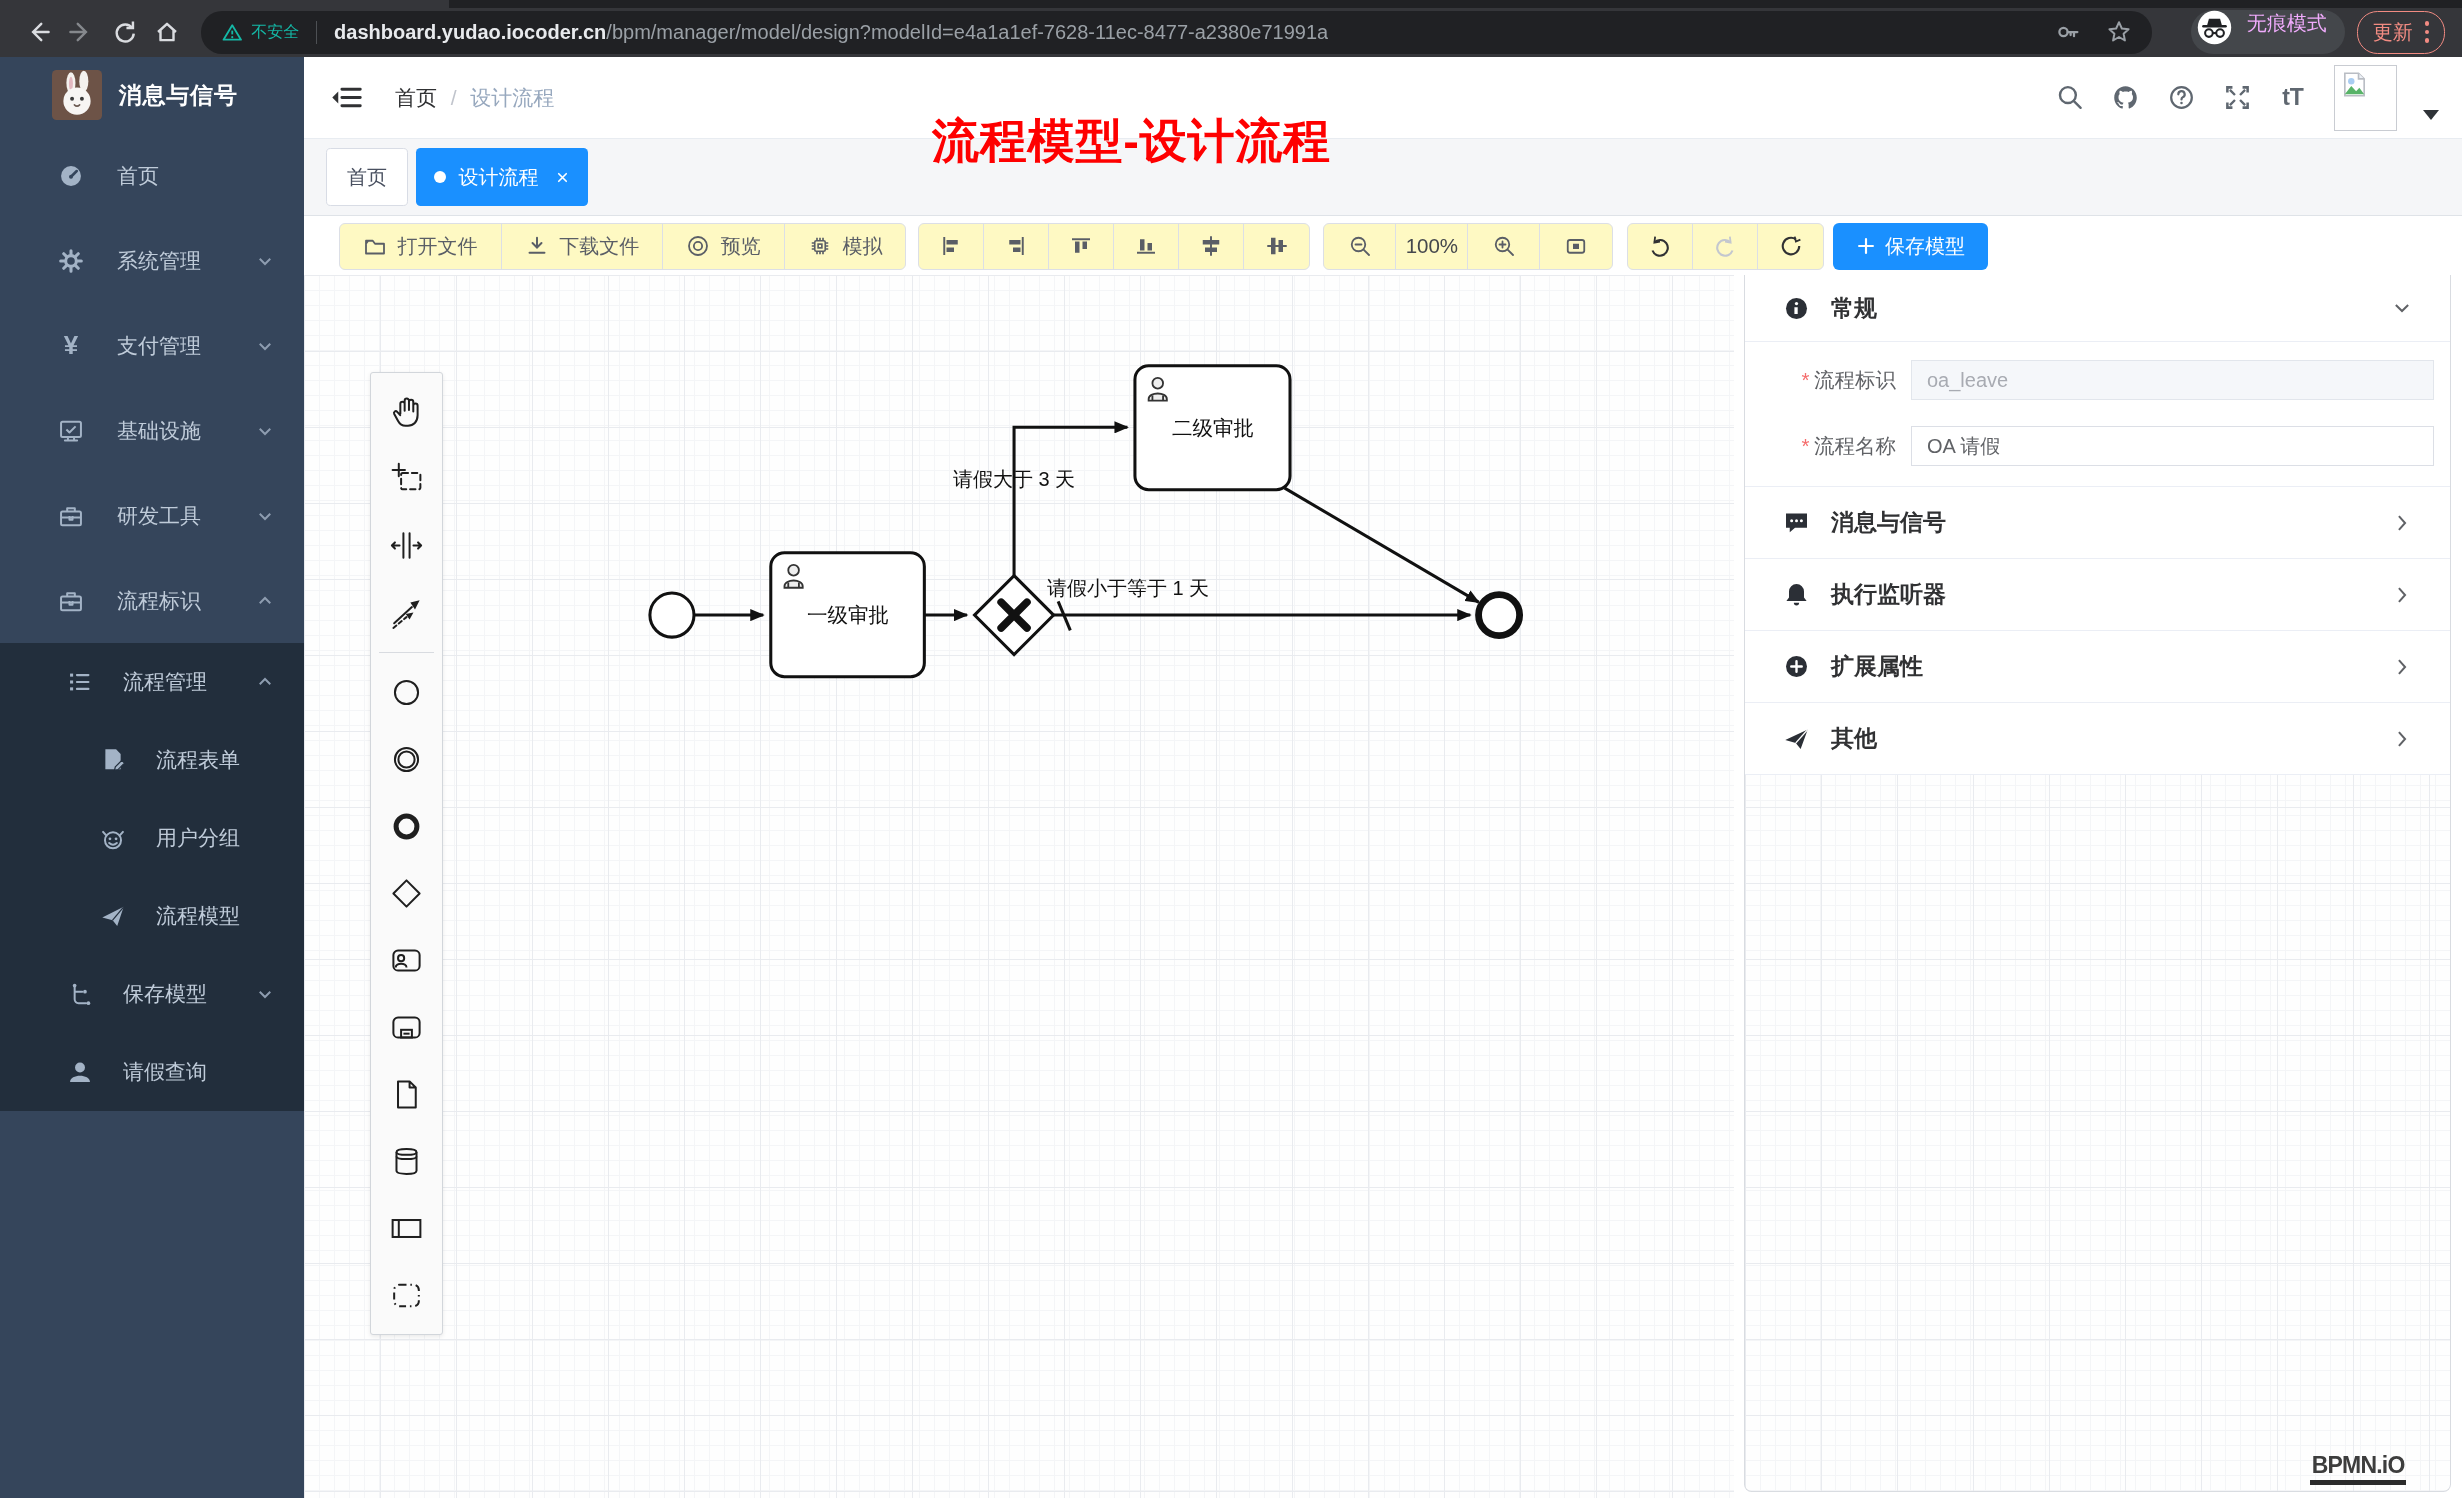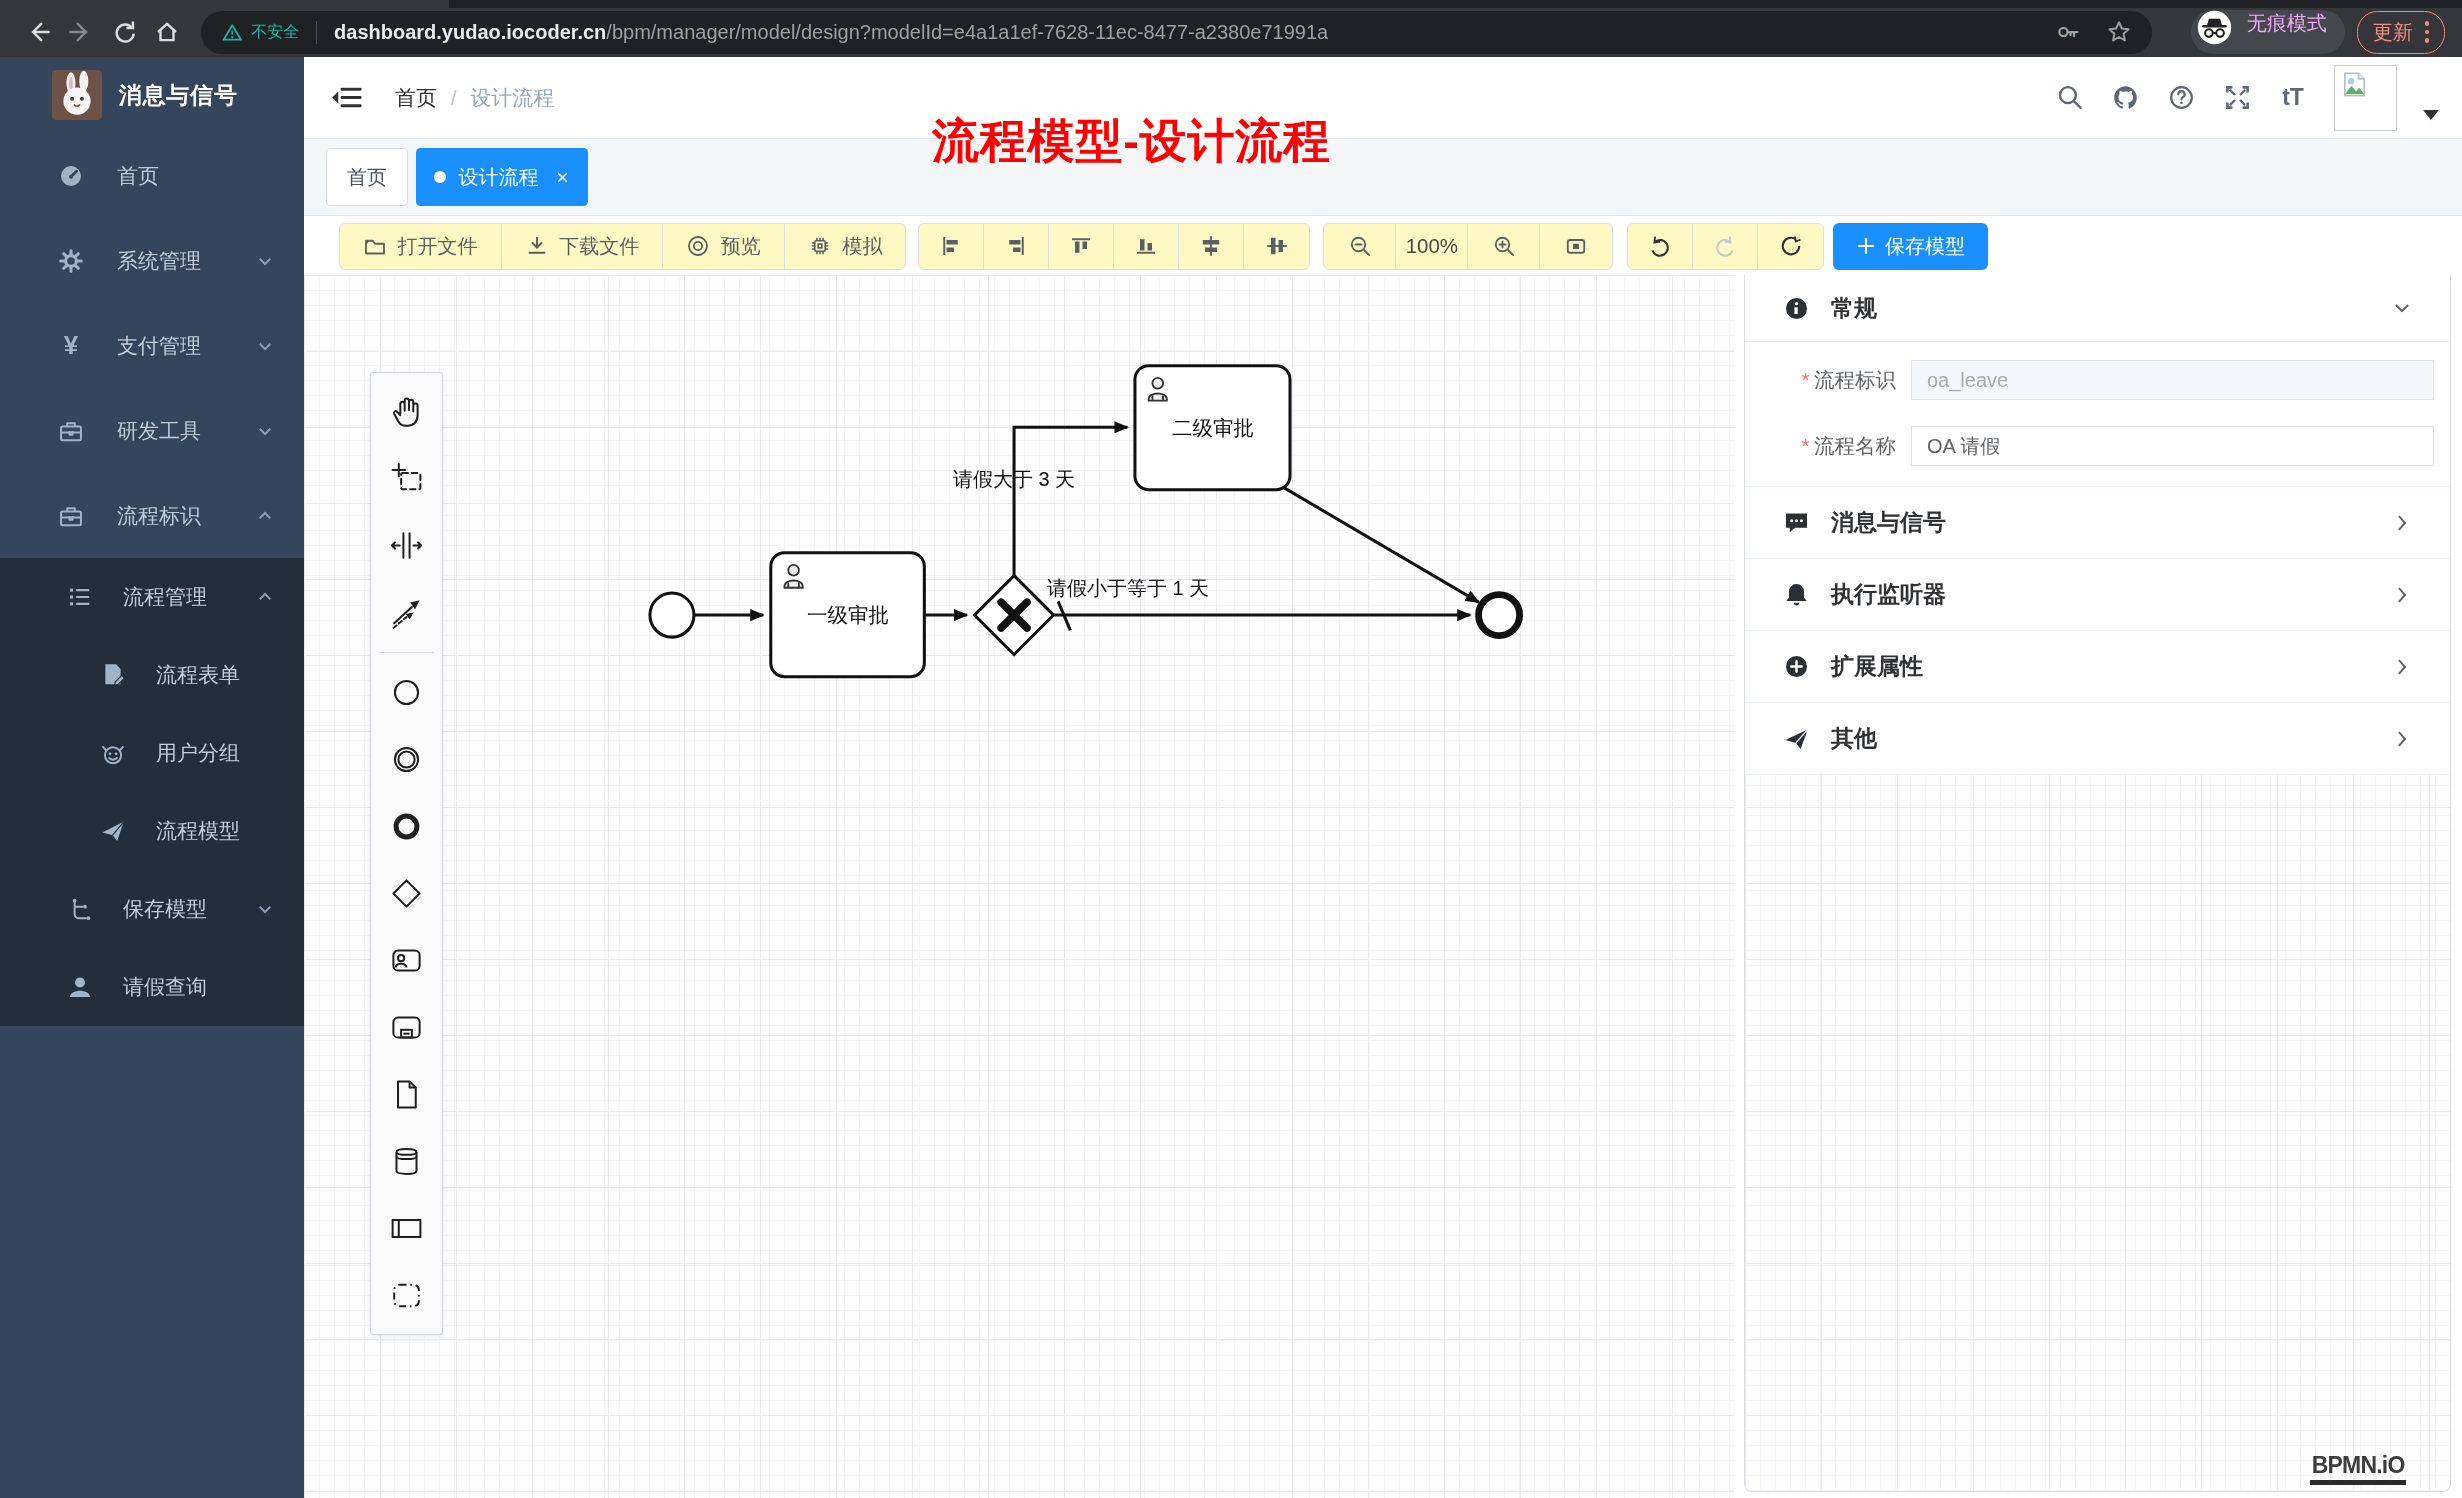--- a/index.html
+++ b/index.html
@@ -228,20 +228,33 @@
             </svg>
           </span>
         <span>系统管理</span>
         <svg class="chev" viewBox="0 0 24 24" fill="none" stroke="currentColor" stroke-width="2.6">
             <path d="M5 9 l7 7 7 -7"></path>
           </svg>
       </div>
       <div class="menu-item">
         <span class="mi" style="display:flex;align-items:center;justify-content:center;font-size:26px;font-weight:bold;color:#a3b3c6">¥</span>
         <span>支付管理</span>
+        <svg class="chev" viewBox="0 0 24 24" fill="none" stroke="currentColor" stroke-width="2.6">
+            <path d="M5 9 l7 7 7 -7"></path>
+          </svg>
+      </div>
+      <div class="menu-item">
+        <span class="mi">
+            <svg width="26" height="26" viewBox="0 0 34 34" fill="none" stroke="currentColor" stroke-width="2.6" stroke-linejoin="round">
+              <rect x="4" y="5" width="26" height="20" rx="2"></rect>
+              <path d="M11 15 l4 4 8 -8"></path>
+              <path d="M13 25 v4 M21 25 v4 M9 29.5 h16" stroke-linecap="round"></path>
+            </svg>
+          </span>
+        <span>基础设施</span>
         <svg class="chev" viewBox="0 0 24 24" fill="none" stroke="currentColor" stroke-width="2.6">
             <path d="M5 9 l7 7 7 -7"></path>
           </svg>
       </div>
       <div class="menu-item">
         <span class="mi">
             <svg width="26" height="26" viewBox="0 0 34 34" fill="none" stroke="currentColor" stroke-width="2.6" stroke-linejoin="round">
               <rect x="4" y="11" width="26" height="18" rx="2"></rect>
               <path d="M12 11 V7 h10 v4 M4 19 h26 M15 17 v5 h4 v-5"></path>
             </svg>

